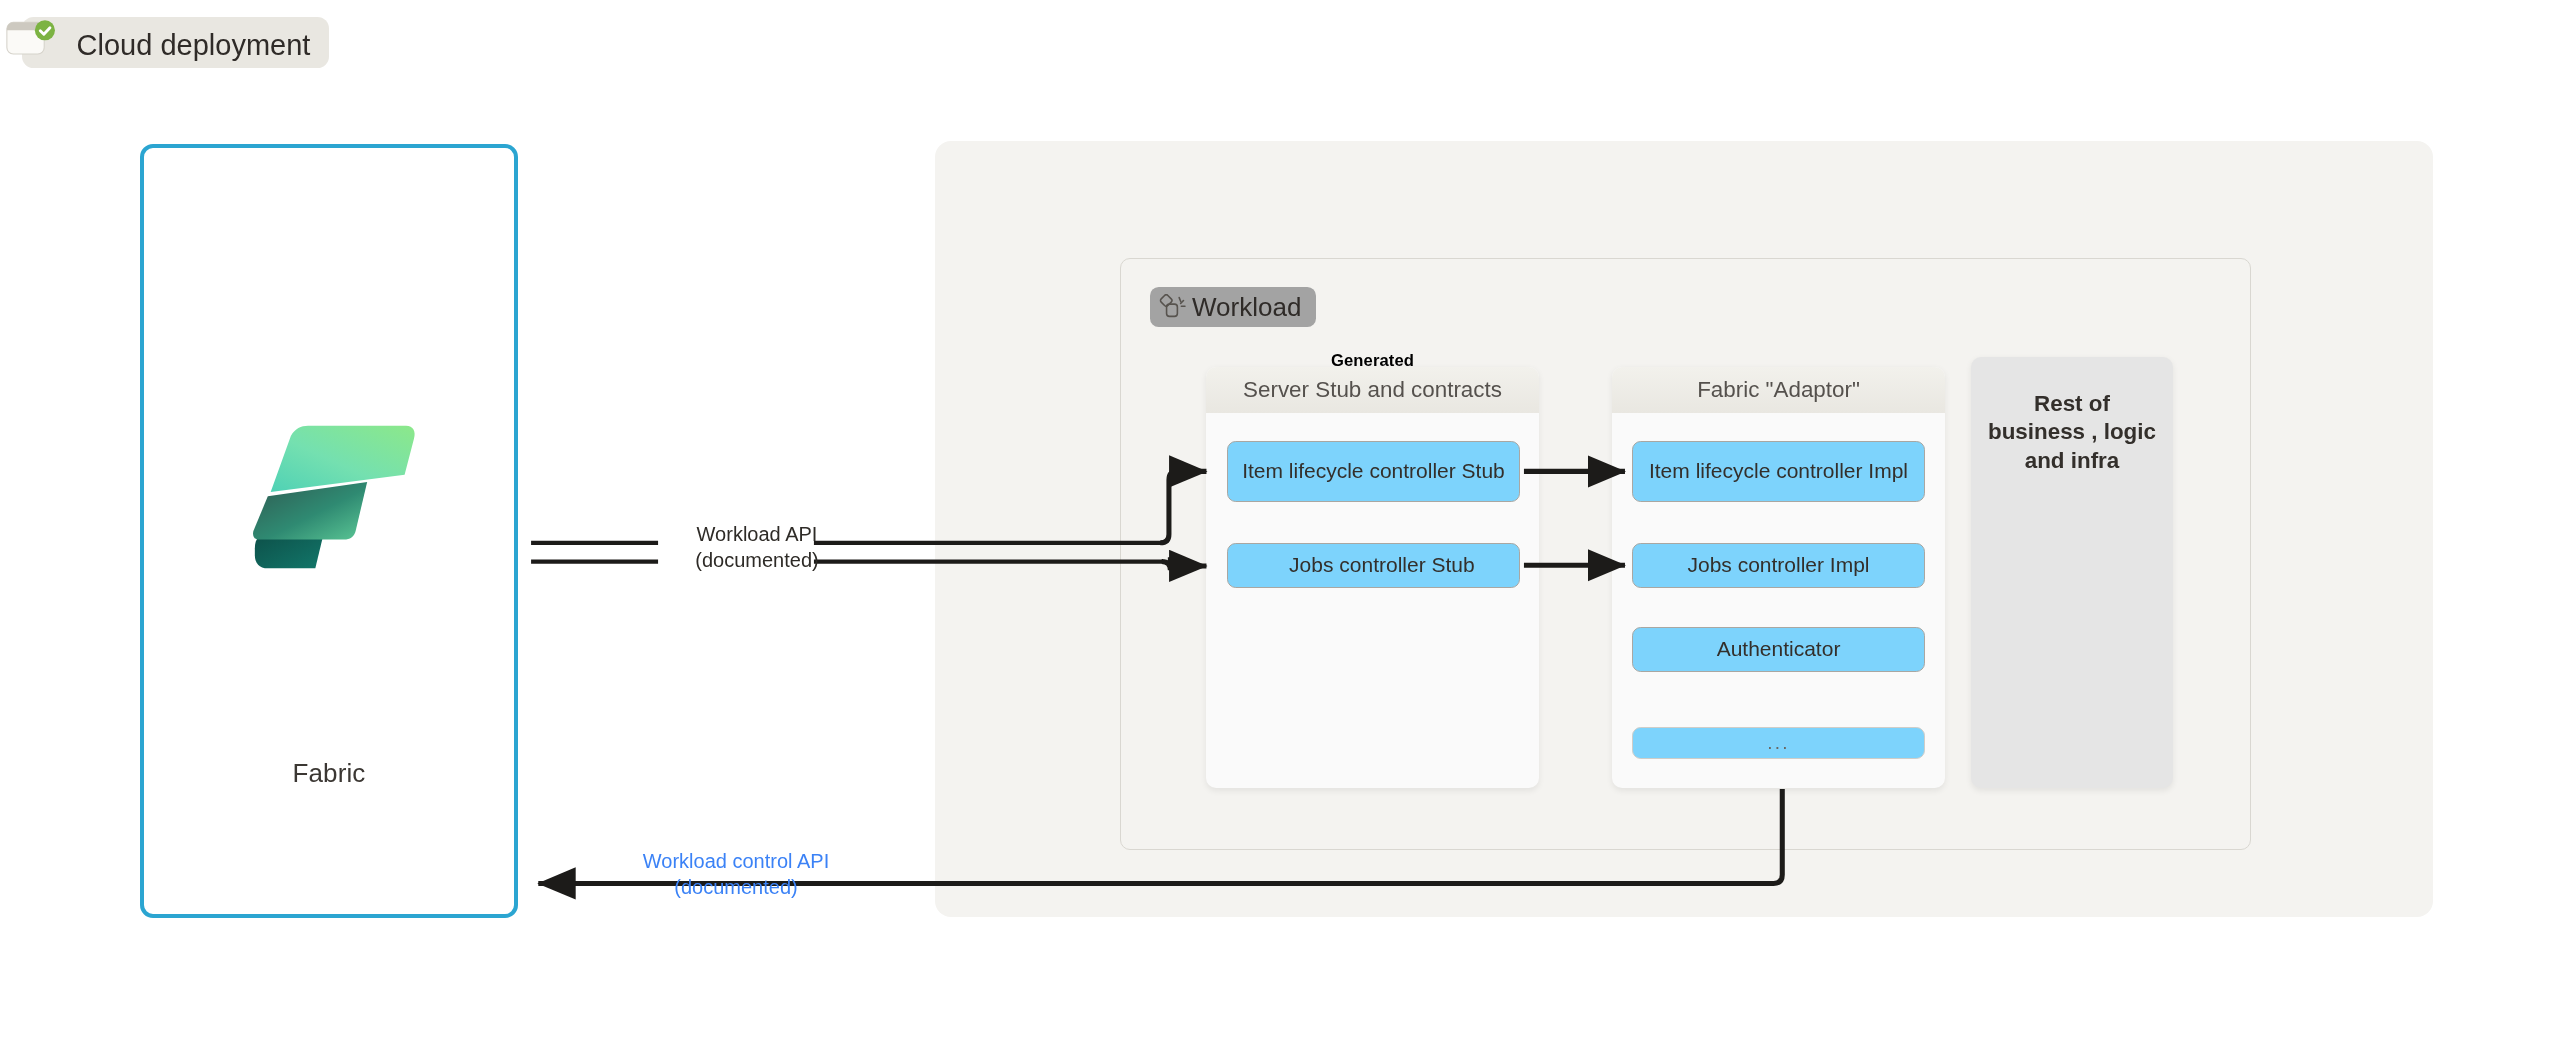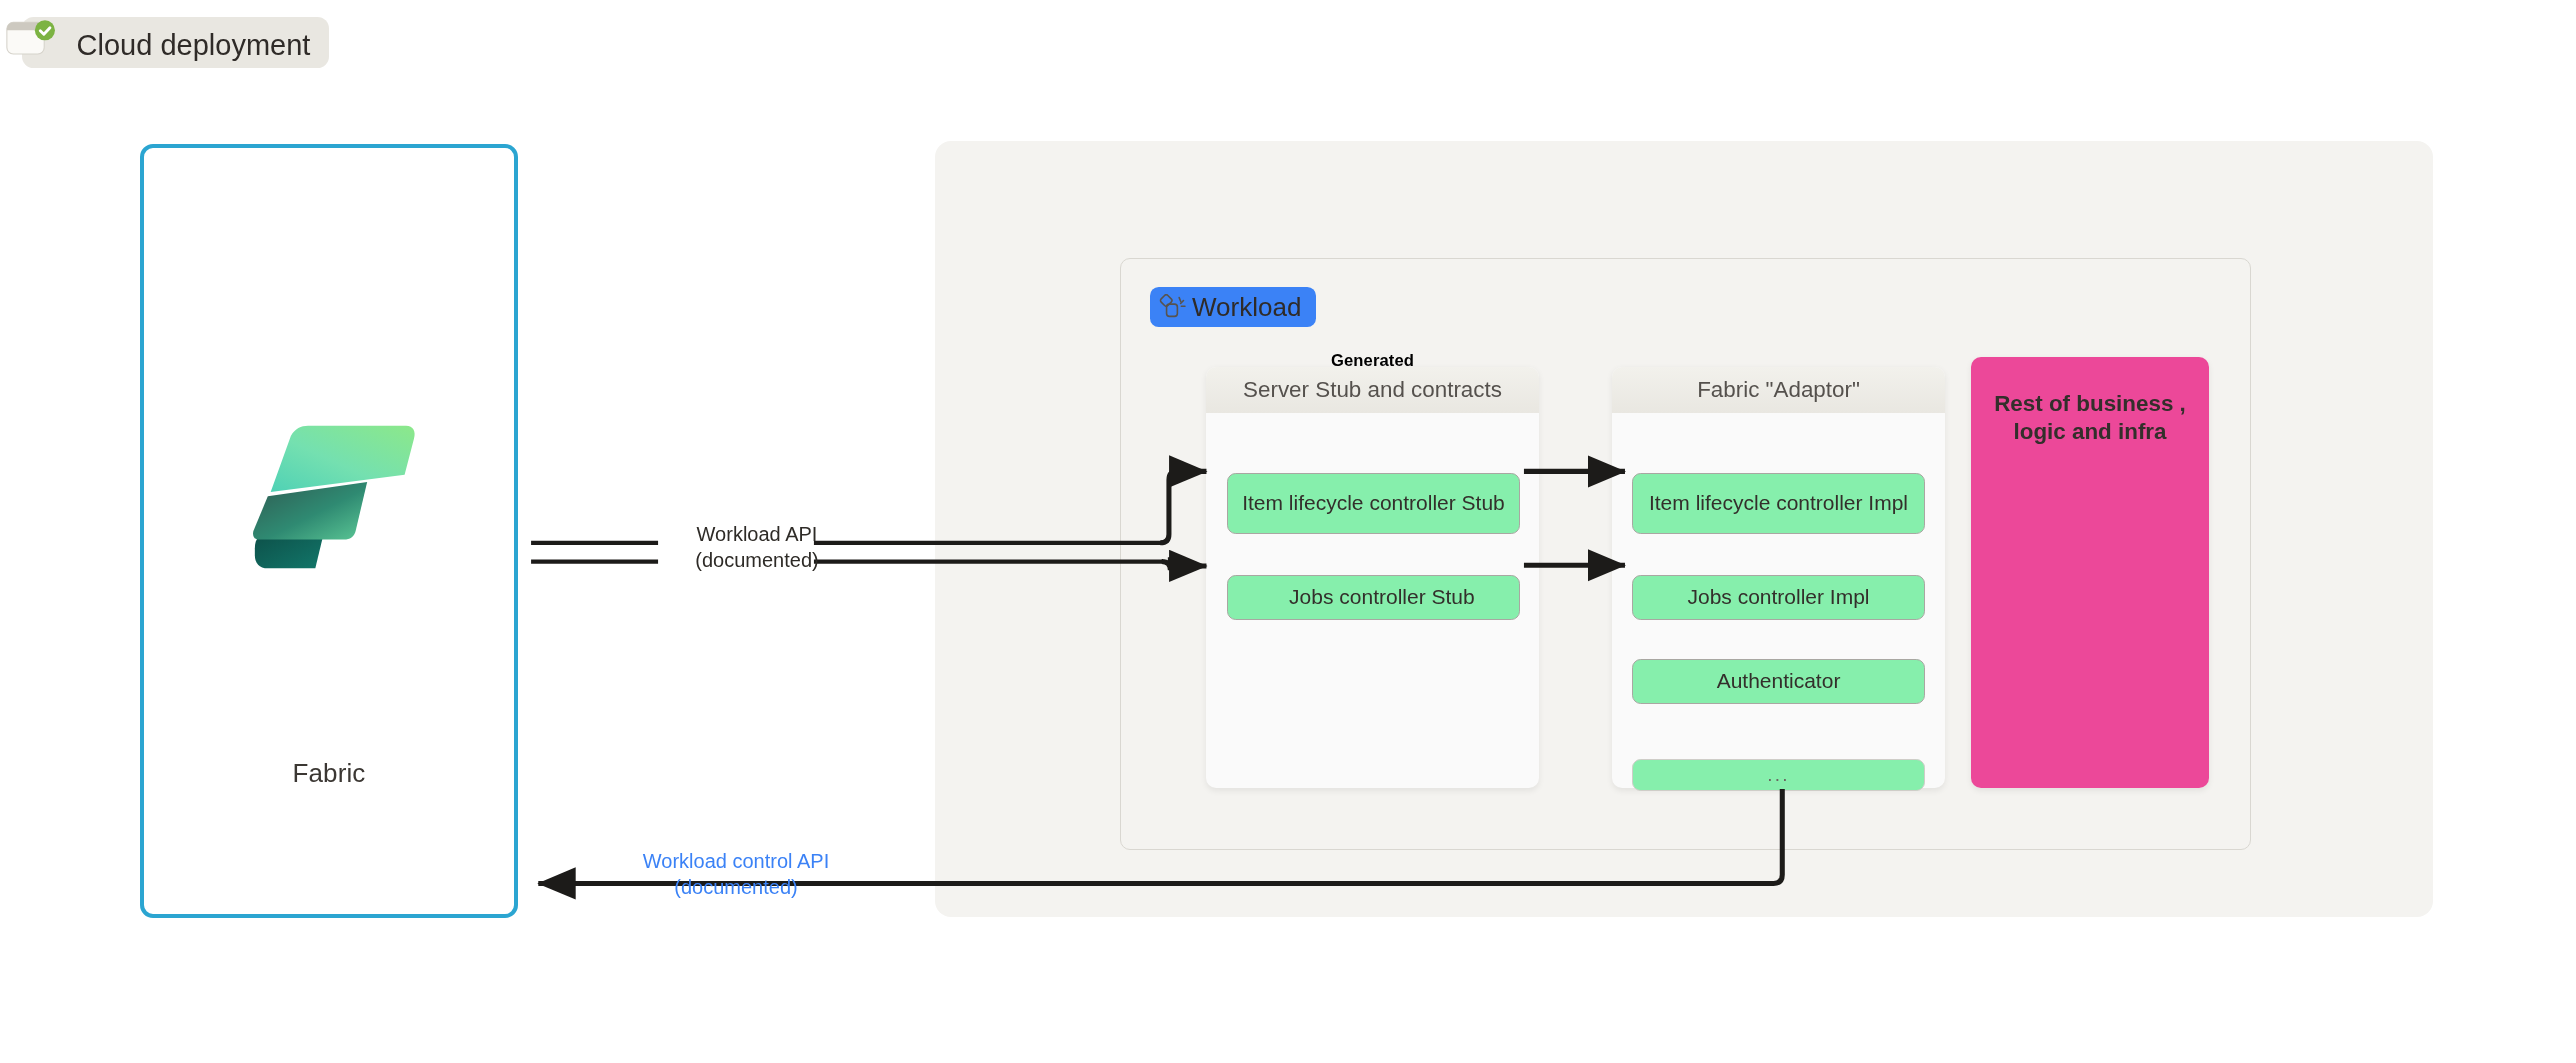--- a/index.html
+++ b/index.html
@@ -102,21 +102,21 @@
     border-radius: 10px;
     background: transparent;
     box-sizing: border-box;
   }
   #workload-chip {
     left: 1150px;
     top: 287px;
     height: 40px;
     padding: 0 14.4px 0 42px;
     border-radius: 8.7px;
-    background: #3b82f6;
+    background: #a3a3a3;
   }
   #workload-chip-label {
     font-size: 26px;
     color: #2f2b28;
     white-space: nowrap;
   }
   #workload-chip-icon {
     position: absolute;
     left: 8.7px;
     top: 7.2px;
@@ -152,23 +152,23 @@
   }
   #panel-adaptor {
     left: 1612px;
     top: 367px;
     width: 333px;
     height: 421px;
   }
   #panel-rest {
     left: 1971px;
     top: 357px;
-    width: 238px;
+    width: 202px;
     height: 431px;
-    background: #ec4899;
+    background: #e5e5e5;
   }
   #panel-rest-text {
     padding: 33px 16px 0 16px;
     text-align: center;
     font-size: 22.4px;
     line-height: 1.27;
     color: #332f2b;
     font-weight: bold;
   }
 
@@ -181,33 +181,32 @@
     font-size: 16.6px;
     font-weight: bold;
     color: #000000;
     letter-spacing: 0.1px;
     z-index: 5;
   }
 
   
   .comp-box {
     position: absolute;
-    background: #86efac;
+    background: #7dd3fc;
     border: 1.4px solid #a9a7a2;
     border-radius: 8.7px;
     display: flex;
     align-items: center;
     justify-content: center;
     text-align: center;
     font-size: 21px;
     line-height: 1.26;
     color: #332f2b;
     box-sizing: border-box;
     padding: 0 7.2px;
-    margin-top: 32px;
   }
   .comp-box.faint {
     border-color: #cfcdc8;
     color: #6a6661;
     font-size: 19px;
     letter-spacing: 2.2px;
   }
 
   #box-item-stub   { left: 1227px; top: 441px; width: 293px; height: 61px; }
   #box-jobs-stub   { left: 1227px; top: 543px; width: 293px; height: 45px; padding-left: 24px; }

